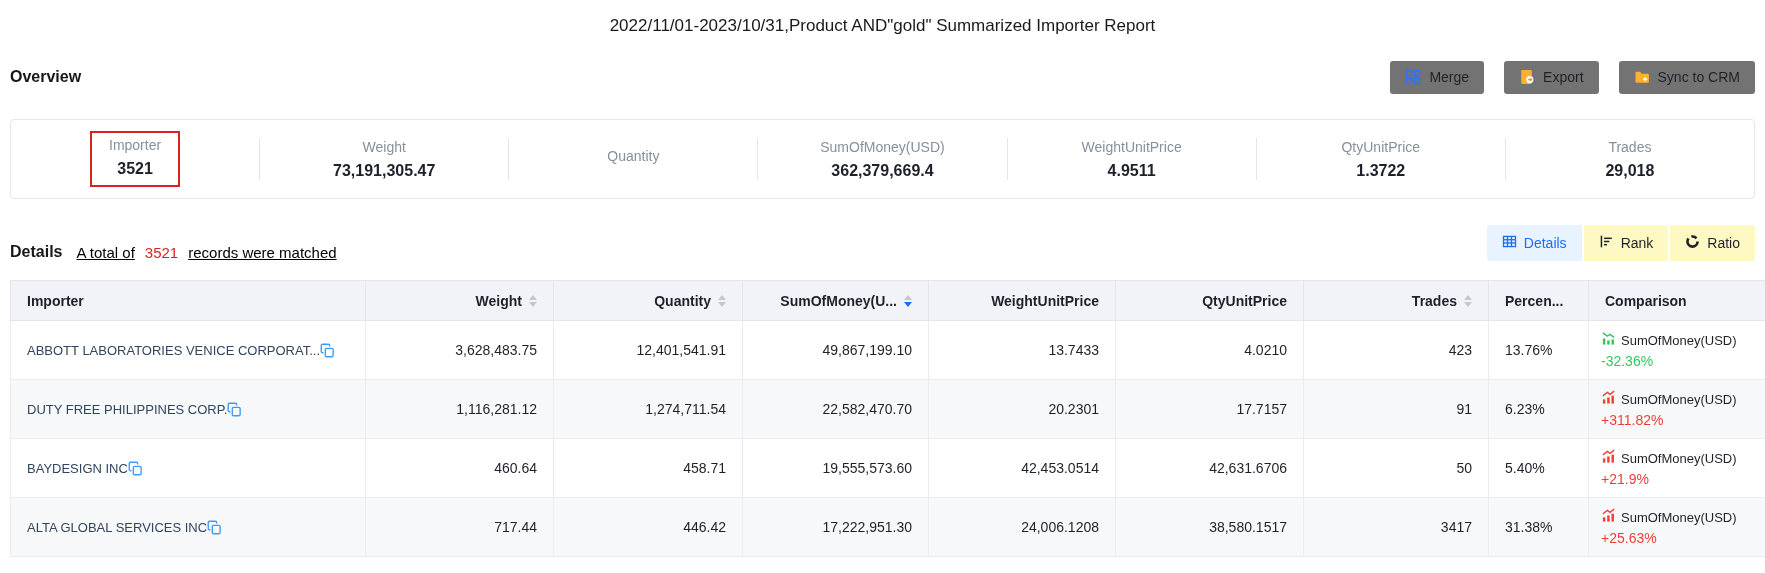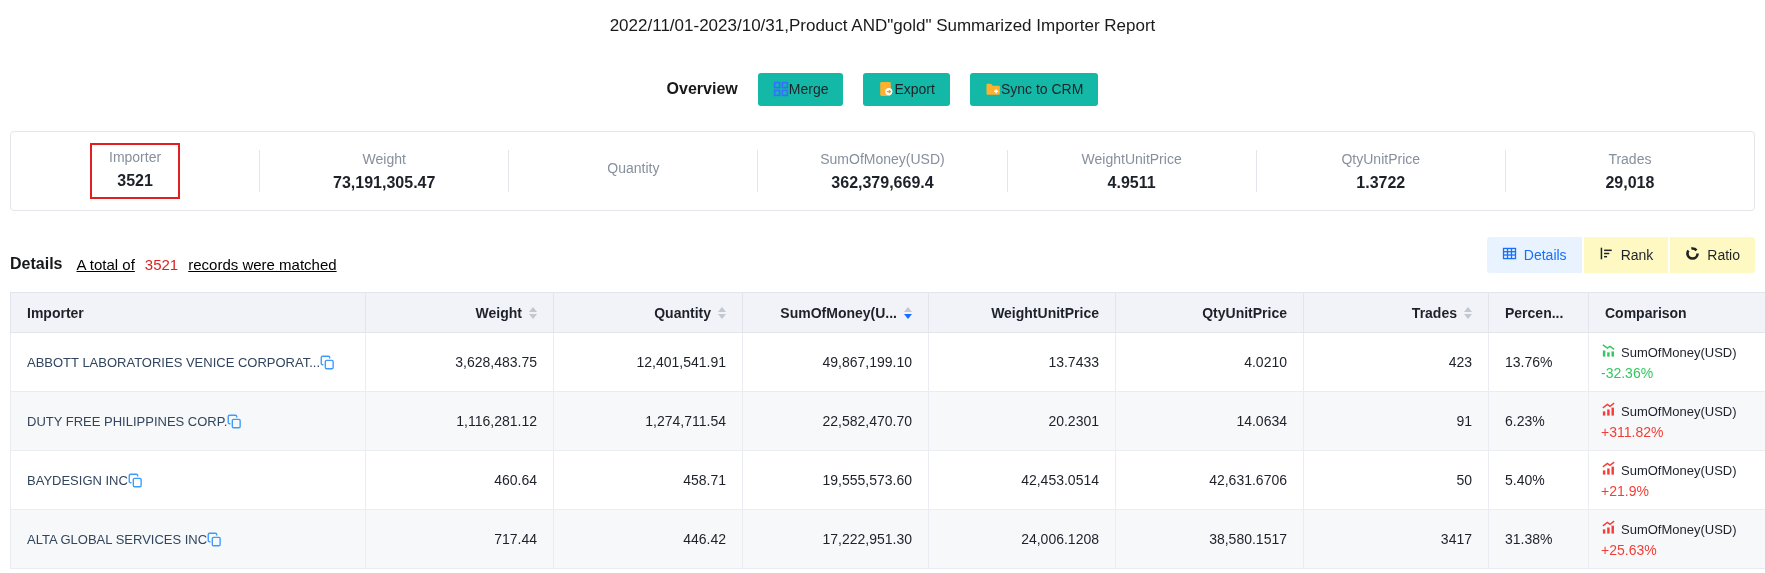--- a/index.html
+++ b/index.html
@@ -7,30 +7,30 @@
   body {
     width:1765px; height:573px; overflow:hidden;
     background:#ffffff; color:#1d2129;
     font-family:"Liberation Sans", sans-serif;
   }
   .page-title {
     padding-top:16px; text-align:center;
     font-size:17px; color:#1a1a1a;
   }
   .section-row {
-    display:flex; justify-content:center; align-items:center;
-    margin:36px 10px 0 10px; height:34px;
+    display:flex; justify-content:space-between; align-items:center;
+    margin:24px 10px 0 10px; height:34px;
   }
   .overview-heading { font-size:16px; font-weight:700; color:#17181a; }
   .toolbar { display:flex; }
   .tb-btn {
     height:33px; padding:0 15px; margin-left:20px;
-    background:#14b8a6; border:none; border-radius:3px;
+    background:#737373; border:none; border-radius:3px;
     font-size:14px; color:#1f2329; font-family:inherit;
-    display:inline-flex; align-items:center; cursor:pointer;
+    display:inline-flex; align-items:center; gap:8px; cursor:pointer;
   }
   .tb-btn svg { display:block; }
 
   .overview-card {
     margin:25px 10px 0 10px; height:80px;
     border:1px solid #e5e6eb; border-radius:4px;
     display:flex; align-items:center;
   }
   .stat { flex:1; text-align:center; }
   .stat-divider { width:1px; height:42px; background:#e5e6eb; }
@@ -316,21 +316,21 @@
                 <rect x="8.5" y="8.5" width="12.5" height="13.5" rx="2"></rect>
                 <path d="M5.5 15.5H4a2 2 0 0 1-2-2V4a2 2 0 0 1 2-2h9.5a2 2 0 0 1 2 2v1.5"></path>
               </svg>
             </span>
           </div>
         </td>
         <td class="num">1,116,281.12</td>
         <td class="num">1,274,711.54</td>
         <td class="num">22,582,470.70</td>
         <td class="num">20.2301</td>
-        <td class="num">14.0634</td>
+        <td class="num">17.7157</td>
         <td class="num">91</td>
         <td class="pl">6.23%</td>
         <td>
           <div class="cmp-wrap">
             <div class="cmp-line1">
               <span><svg width="15" height="15" viewBox="0 0 16 16">
                   <rect x="2" y="10" width="2.6" height="4.5" fill="#f23e36"></rect>
                   <rect x="6.6" y="8" width="2.6" height="6.5" fill="#f23e36"></rect>
                   <rect x="11.2" y="6" width="2.6" height="8.5" fill="#f23e36"></rect>
                   <path d="M2 6.2 6.8 2.6 9.6 4.6 14 1.2" stroke="#f23e36" stroke-width="1.5" fill="none"></path>

